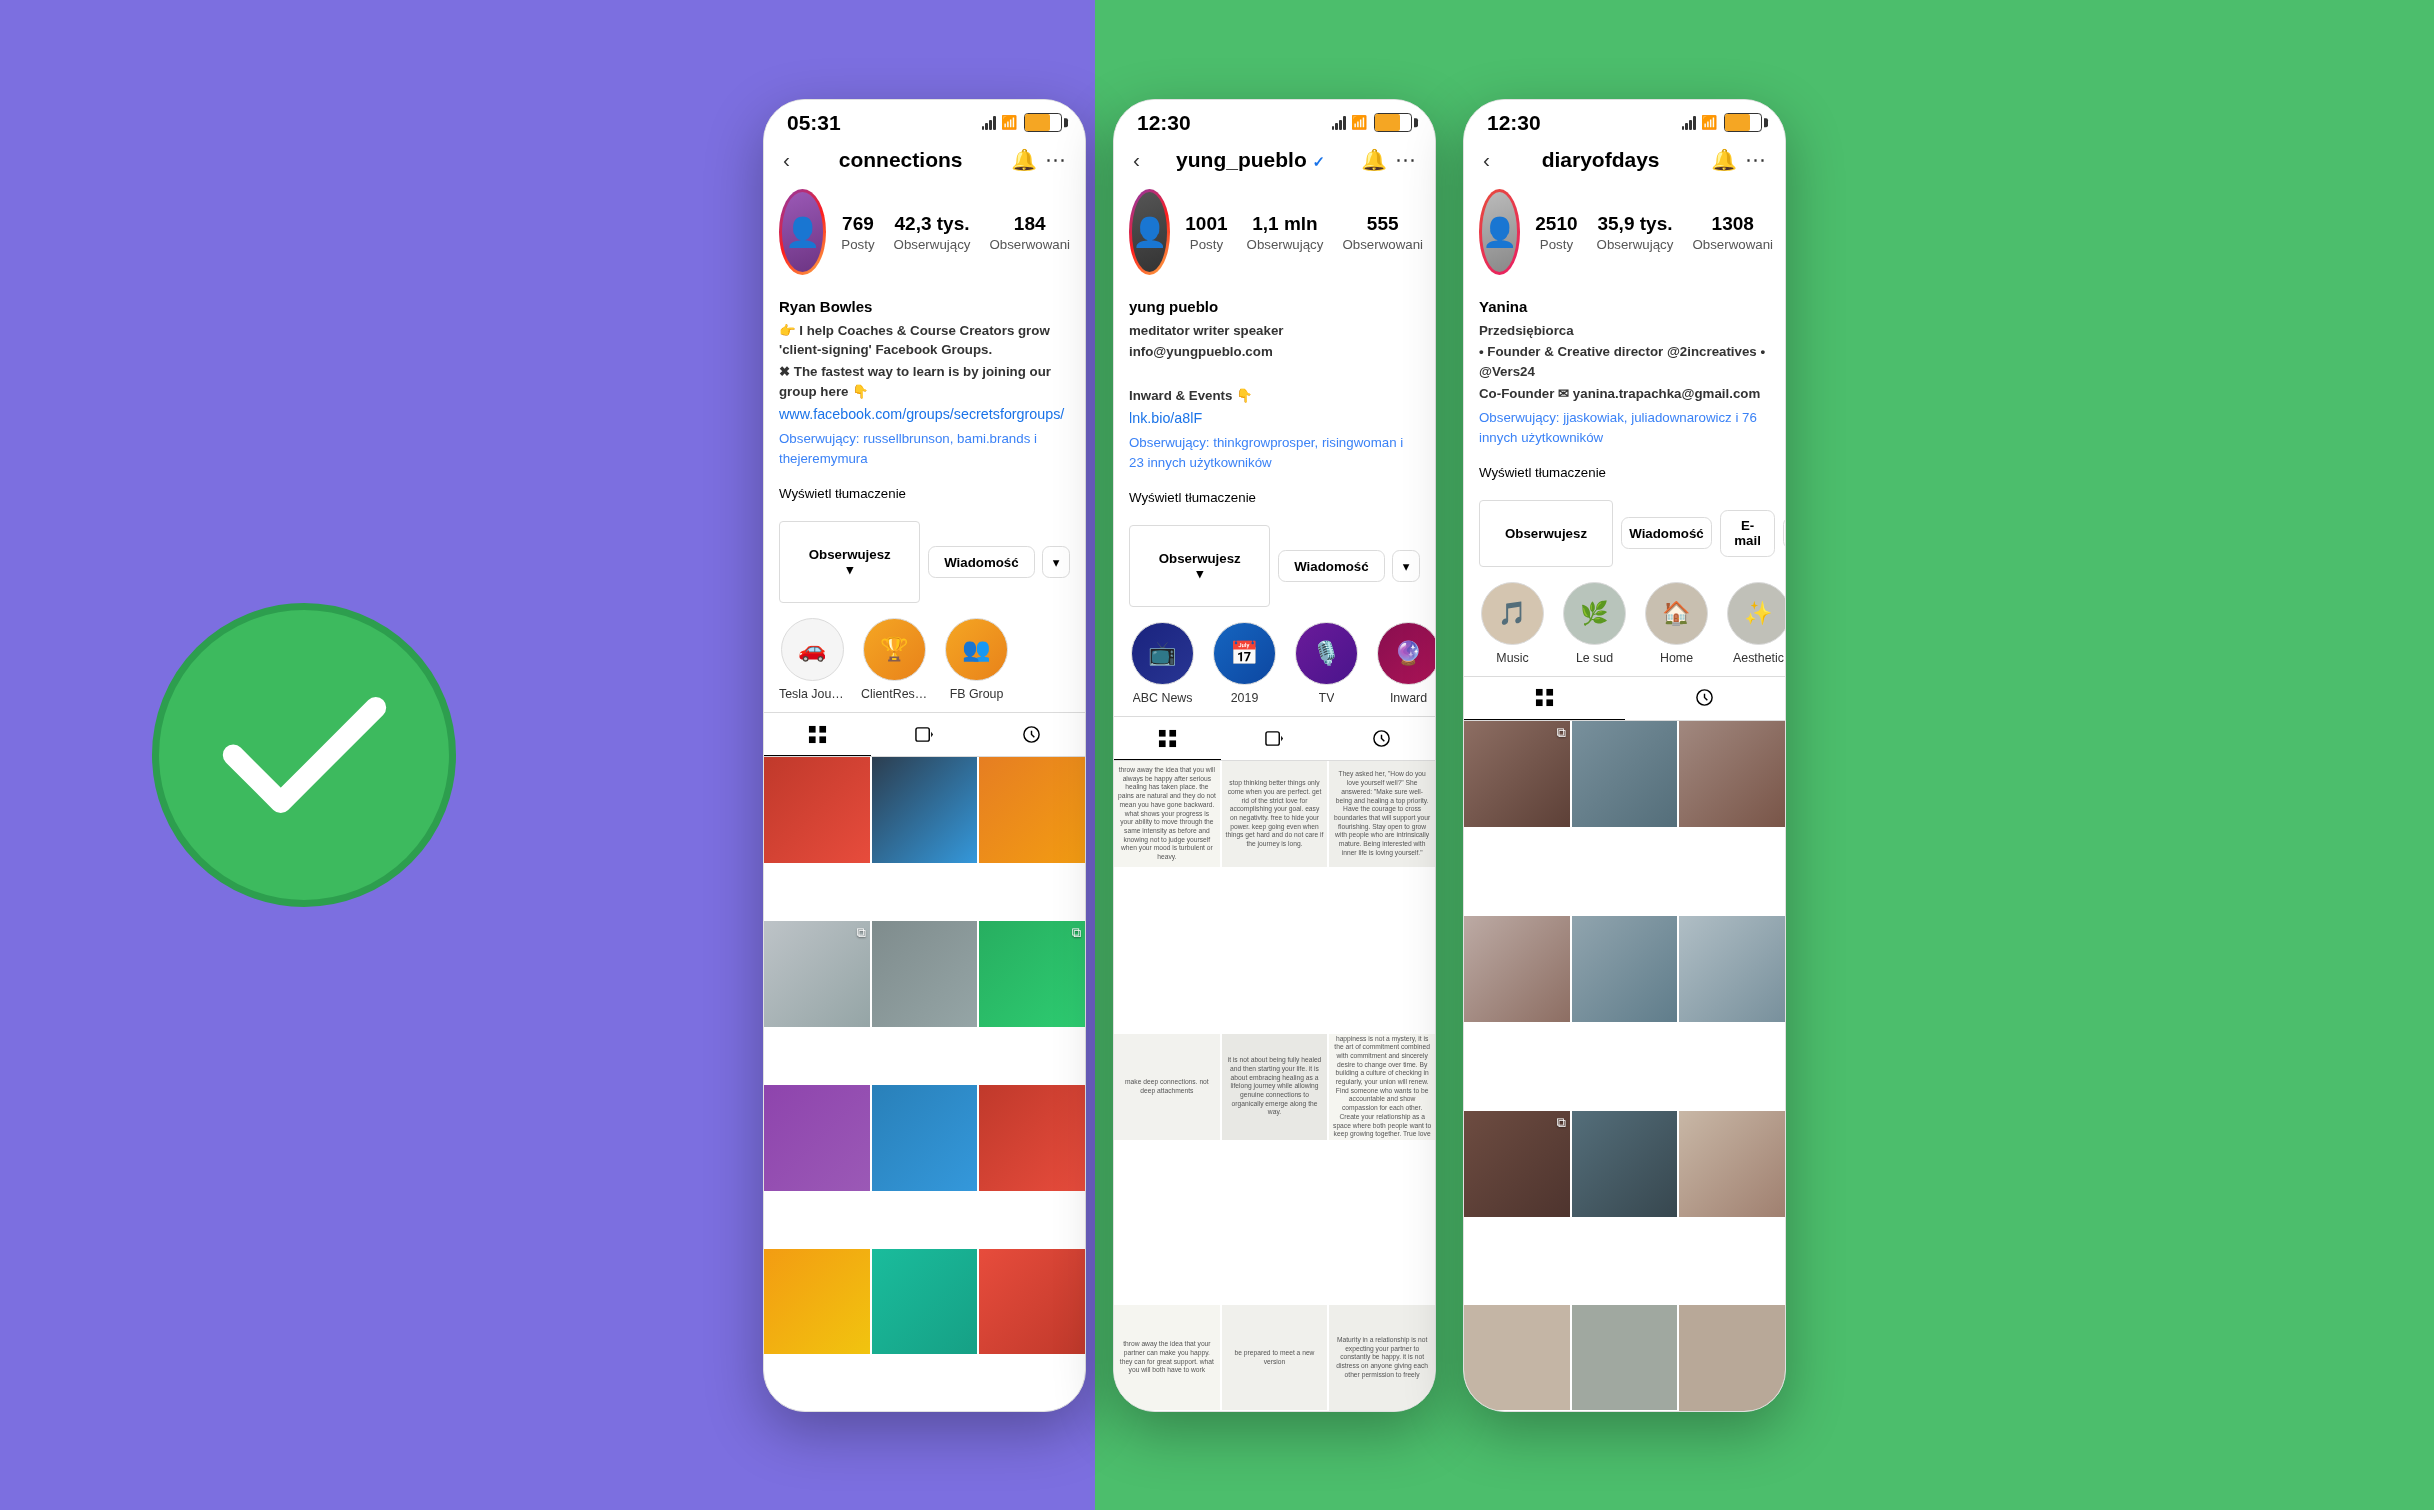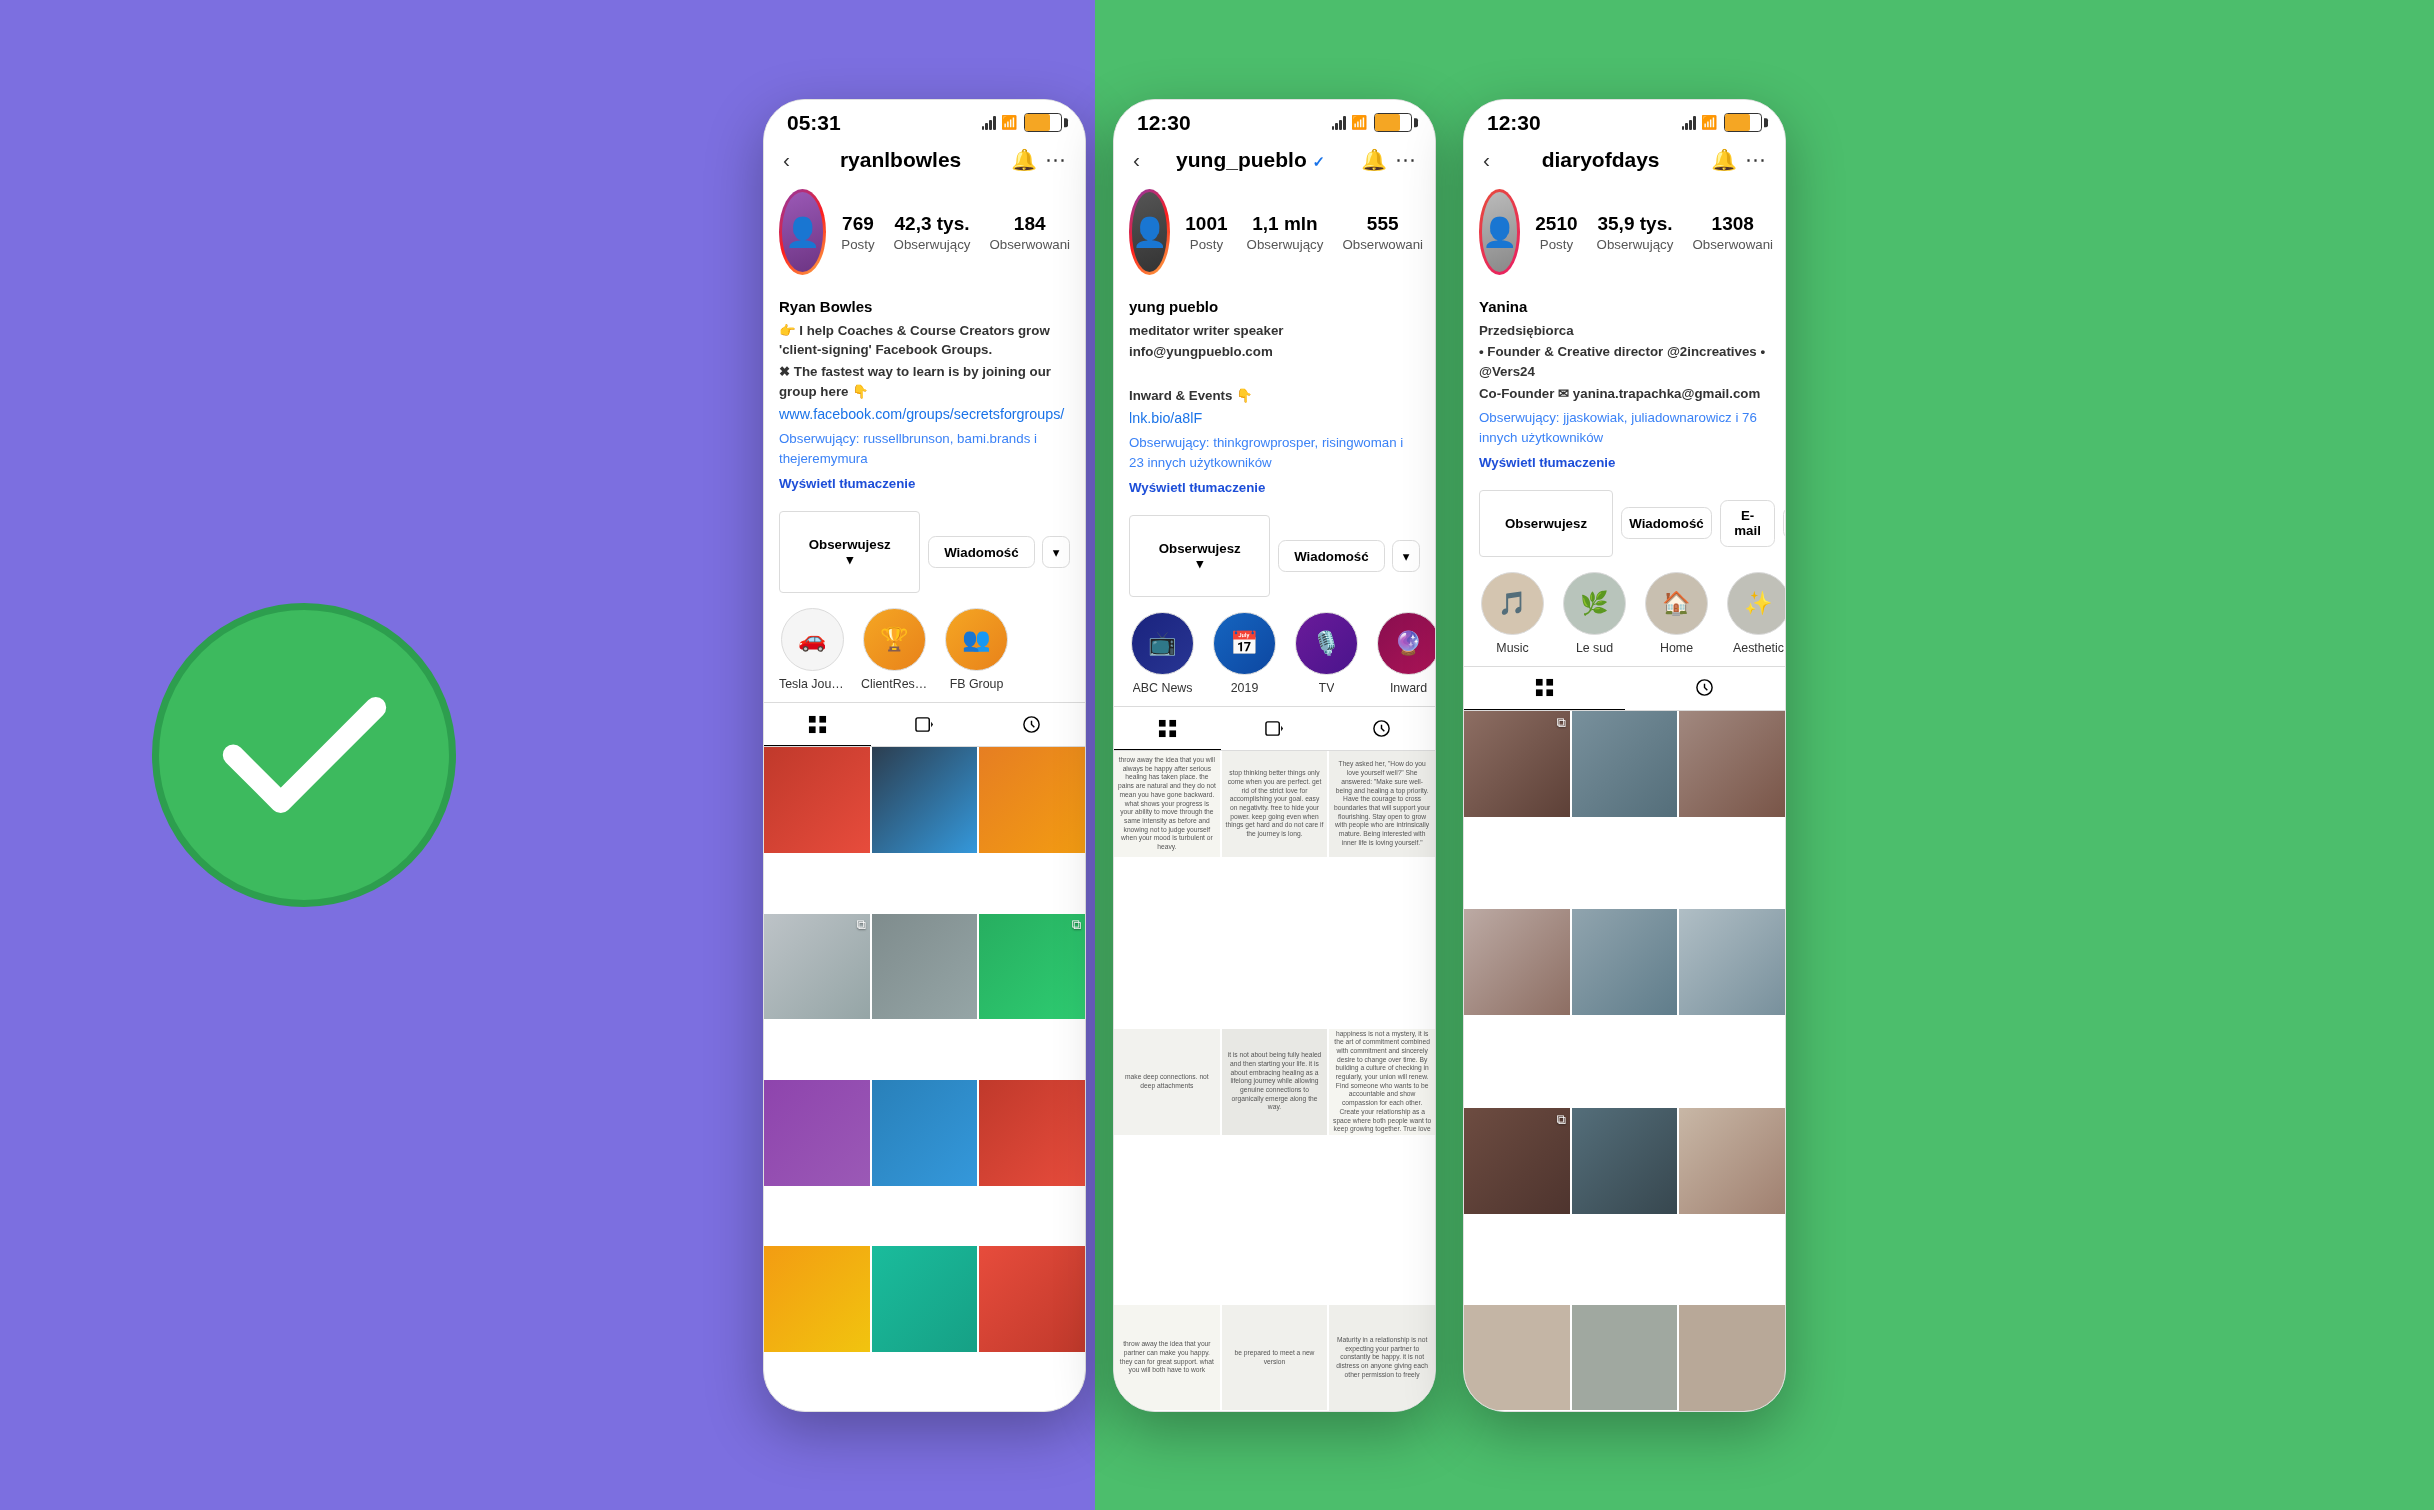--- a/index.html
+++ b/index.html
@@ -216,24 +216,24 @@
       color: #333;
       margin: 1.9px 0;
       font-weight: bold;
     }
     .bio-followers-text {
       font-size: 13.3px;
       color: #3b82f6;
       margin-top: 3.8px;
     }
     .translate-link {
-      color: #1d4ed8;
+      color: #000000;
       font-size: 13.3px;
-      font-weight: 700;
-      margin-top: 5px;
+      font-weight: 400;
+      margin-top: 15px;
     }
     .action-buttons {
       display: flex;
       gap: 7.6px;
       padding: 7.6px 15px;
       align-items: center;
     }
     .btn-follow {
       flex: 1;
       padding: 25px;
@@ -454,21 +454,21 @@
           </div>
           <span style="font-size:13.3px">📶</span>
           <div class="battery-icon">
             <div class="battery-fill"></div>
           </div>
         </div>
       </div>
 
       <div class="phone-header">
         <span class="header-icon">‹</span>
-        <span class="phone-header-username">ryanlbowles</span>
+        <span class="phone-header-username">connections</span>
         <span class="header-icon">🔔</span>
         <span class="header-icon" style="margin-left:7.6px">⋯</span>
       </div>
 
       <div class="profile-section">
         <div class="profile-top">
           <div class="avatar-gradient">
             <div class="avatar-inner">
               <div class="avatar-img-ryan">👤</div>
             </div>

